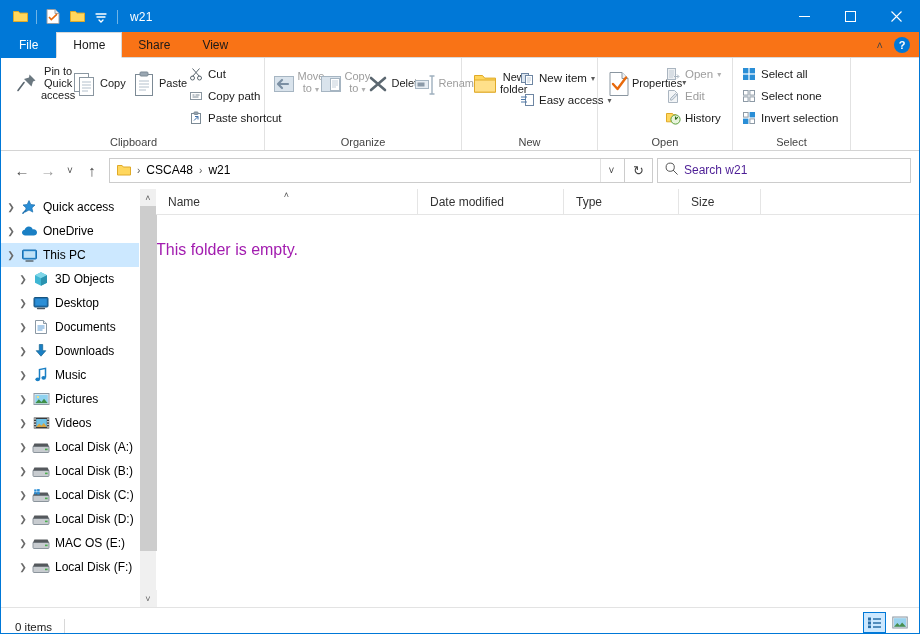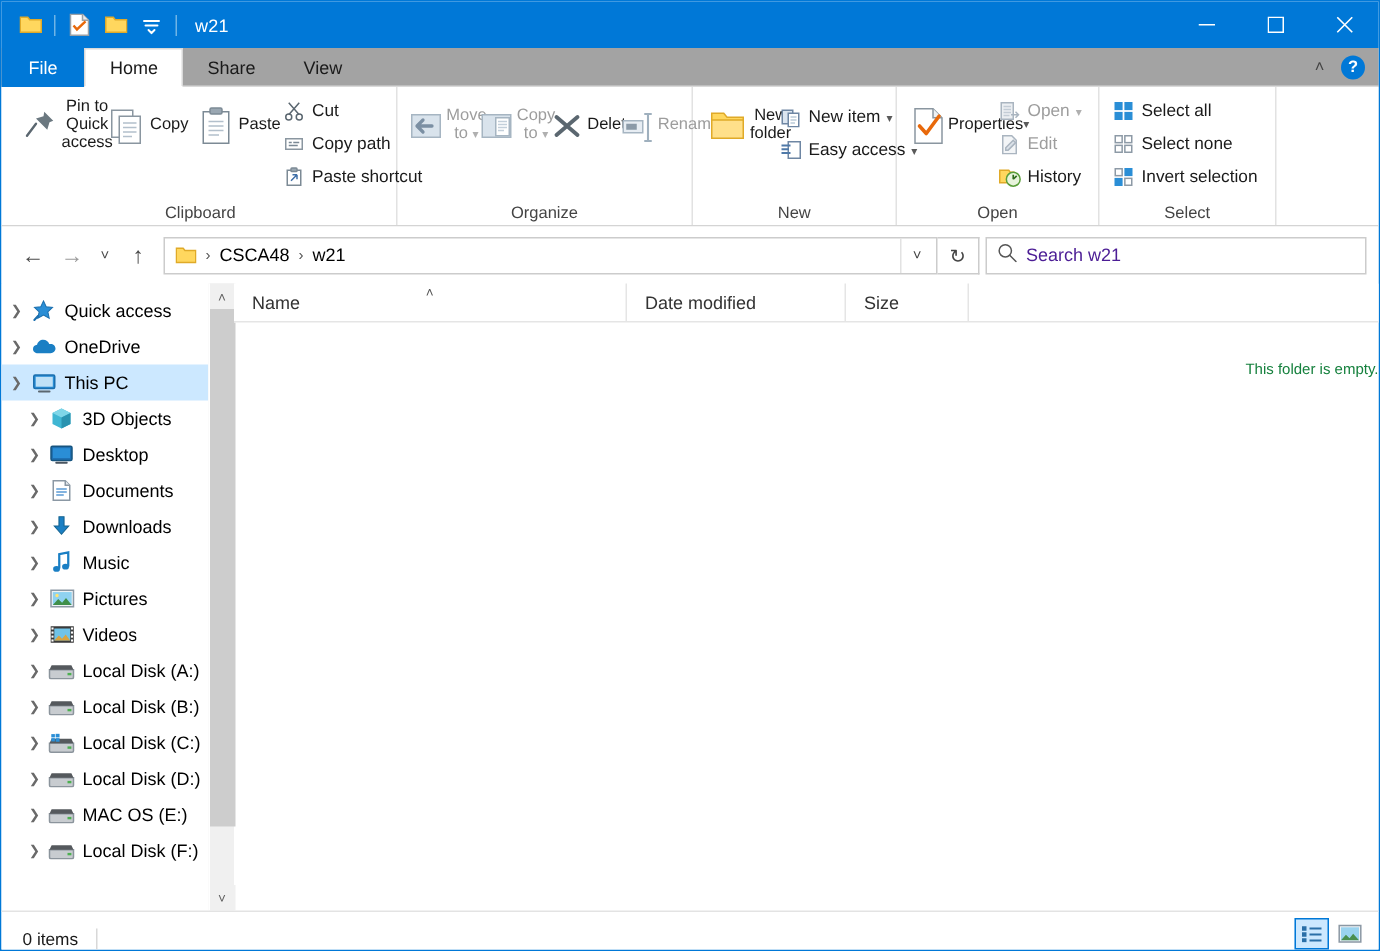--- a/index.html
+++ b/index.html
@@ -36,21 +36,21 @@
   }
   .win-controls { position: absolute; right: 0; top: 0; display: flex; }
   .wc {
     width: 46px; height: 30px; display: flex;
     align-items: center; justify-content: center;
     color: #fff;
   }
 
   
   .tabrow {
-    height: 26px; flex: 0 0 26px; background: #a3a3a3;
+    height: 26px; flex: 0 0 26px; background: #f97316;
     display: flex; align-items: center; position: relative;
     border-bottom: 1px solid #d9d9d9;
   }
   .tab {
     padding: 2px 16px; display: flex; align-items: center;
     font-size: 12px; color: #1a1a1a; height: 26px;
   }
   .tab.file {
     background: #0078d7; color: #fff; padding: 0 18px;
     font-size: 12px;
@@ -197,22 +197,22 @@
   .colcell {
     display: flex; align-items: center; font-size: 12px;
     color: #333; padding-left: 12px; position: relative;
     border-right: 1px solid #e5e5e5;
   }
   .sortcaret {
     position: absolute; left: 50%; top: 1px;
     transform: translateX(-50%); font-size: 9px; color: #555;
   }
   .emptymsg {
-    flex: 1; display: flex; justify-content: flex-end;
-    padding-top: 26px; font-size: 10px; color: #15803d;
+    flex: 1; display: flex; justify-content: flex-start;
+    padding-top: 26px; font-size: 16px; color: #a21caf;
   }
 
   
   .statusbar {
     flex: 0 0 26px; height: 26px; border-top: 1px solid #e3e3e3;
     display: flex; align-items: flex-end; background: #fff;
     padding: 0 4px; position: relative;
   }
   .status-text { font-size: 11.5px; color: #1a1a1a; padding-left: 10px; }
   .status-sep { width: 1px; height: 14px; background: #d8d8d8; margin-left: 12px; }
@@ -800,20 +800,23 @@
 
     <div class="listarea">
       <div class="colhead">
         <div class="colcell" style="width:262px">
           <span class="sortcaret">˄</span>
           <span>Name</span>
         </div>
         <div class="colcell" style="width:146px">
           <span>Date modified</span>
         </div>
+        <div class="colcell" style="width:115px">
+          <span>Type</span>
+        </div>
         <div class="colcell" style="width:82px">
           <span>Size</span>
         </div>
       </div>
       <div class="emptymsg">
         <span>This folder is empty.</span>
       </div>
     </div>
   </div>
 

